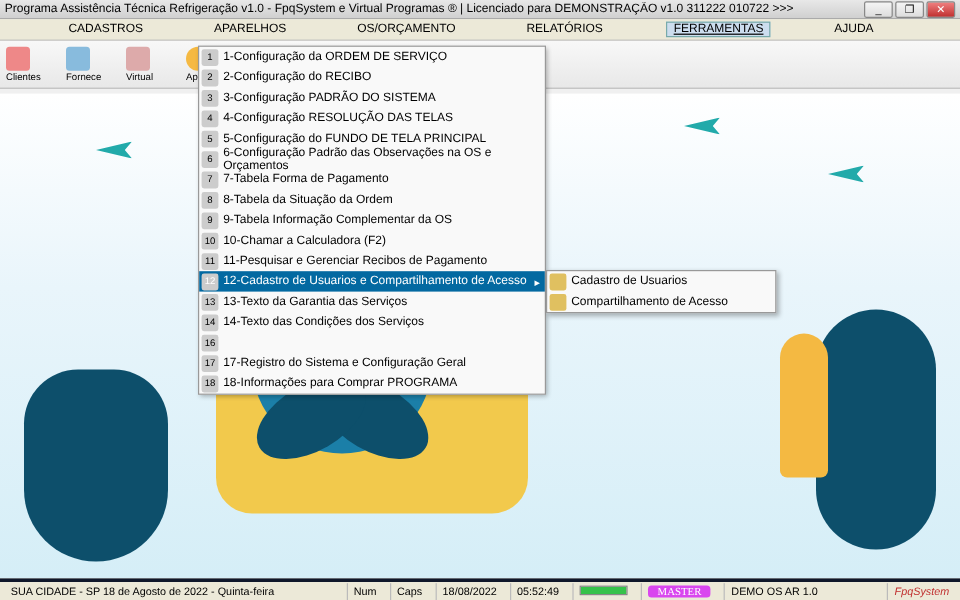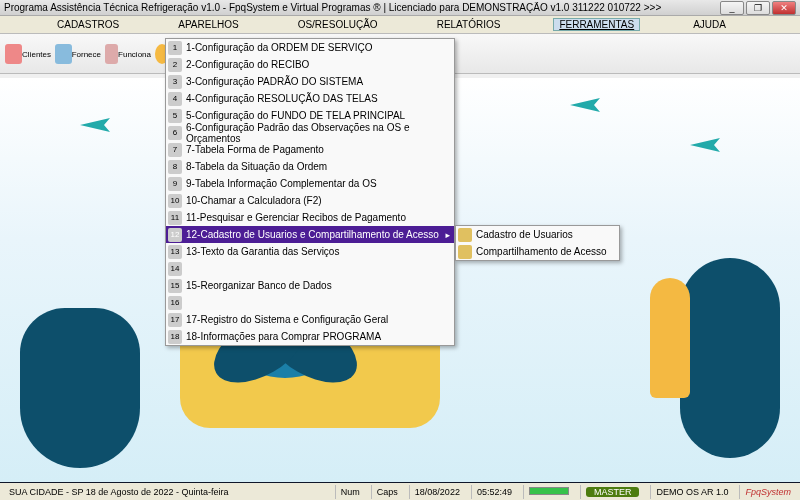--- a/index.html
+++ b/index.html
@@ -9,87 +9,87 @@
 .titlebar .title { flex: 1; white-space: nowrap; overflow: hidden; text-overflow: ellipsis; }
 .titlebar .winbtns { display: flex; gap: 2px; }
 .titlebar .winbtn { width: 24px; height: 14px; background: linear-gradient(#f5f5f5,#ddd); border: 1px solid #888; border-radius: 2px; font-size: 9px; line-height: 12px; text-align: center; }
 .titlebar .winbtn.close { background: linear-gradient(#f08080,#c03030); color: #fff; }
 
 .menubar { height: 18px; background: #ece9d8; display: flex; align-items: center; padding: 0 4px; font-size: 10px; border-bottom: 1px solid #bbb; }
 .menubar .mitem { padding: 1px 6px; cursor: default; margin-left: 47px; }
 .menubar .mitem.open { background: #cde; border: 1px solid #7aa; padding: 0 5px; text-decoration: underline; }
 
 .toolbar { height: 40px; background: linear-gradient(#f8f8f8,#e8e8e8); border-bottom: 1px solid #bbb; display: flex; align-items: center; padding: 0 4px; gap: 2px; }
-.toolbar .tbtn { display: flex; flex-direction: row; align-items: center; justify-content: center; width: 48px; height: 36px; font-size: 8px; border: 1px solid transparent; border-radius: 2px; }
+.toolbar .tbtn { display: flex; flex-direction: column; justify-content: center; width: 48px; height: 36px; font-size: 8px; border: 1px solid transparent; border-radius: 2px; }
 .toolbar .ticon { width: 20px; height: 20px; border-radius: 3px; }
 .toolbar .tlabel { margin-top: 1px; }
 
 .workspace { position: absolute; top: 78px; bottom: 18px; left: 0; right: 0; background: linear-gradient(#ffffff,#e9f5fb 40%,#d5eef7); overflow: hidden; }
 
 
 .deco { position: absolute; }
 .fan-box { left: 180px; top: 120px; width: 260px; height: 230px; background: #f2c94c; border-radius: 30px; }
 .fan-circle { left: 210px; top: 150px; width: 150px; height: 150px; background: #1b7fa8; border-radius: 50%; }
 .fan-blade { position: absolute; width: 55px; height: 100px; background: #0d4f6b; border-radius: 50%; left: 258px; top: 175px; transform-origin: 50% 80%; }
 .blob1 { left: 20px; top: 230px; width: 120px; height: 160px; background: #0d4f6b; border-radius: 60px 60px 80px 80px; }
 .blob2 { right: 20px; top: 180px; width: 100px; height: 200px; background: #0d4f6b; border-radius: 50px; }
 .person-orange { right: 110px; top: 200px; width: 40px; height: 120px; background: #f4b942; border-radius: 20px 20px 6px 6px; }
 .plane { width: 30px; height: 14px; background: #2aa; clip-path: polygon(0 50%,100% 0,80% 50%,100% 100%); }
 .p1 { left: 80px; top: 40px; } .p2 { right: 80px; top: 60px; } .p3 { right: 200px; top: 20px; }
 
 
 .menu { position: absolute; top: 38px; left: 165px; width: 290px; background: #f9f9f9; border: 1px solid #999; box-shadow: 2px 2px 4px rgba(0,0,0,.3); font-size: 10px; z-index: 10; }
 .menu .row { display: flex; align-items: center; height: 17px; padding: 0 4px 0 2px; cursor: default; }
-.menu .row:hover, .menu .row.hl { background: #4c1d95; color: #fff; }
+.menu .row:hover, .menu .row.hl { background: #0369a1; color: #fff; }
 .menu .row .ricon { width: 14px; height: 14px; margin-right: 4px; background: #ccc; border-radius: 2px; flex-shrink: 0; display: inline-flex; align-items: center; justify-content: center; font-size: 8px; }
 .menu .row .arrow { margin-left: auto; font-size: 9px; }
 
-.submenu { position: absolute; top: 225px; left: 455px; width: 165px; background: #f9f9f9; border: 1px solid #999; box-shadow: 2px 2px 4px rgba(0,0,0,.3); font-size: 10px; z-index: 11; }
+.submenu { position: absolute; top: 225px; left: 455px; width: 192px; background: #f9f9f9; border: 1px solid #999; box-shadow: 2px 2px 4px rgba(0,0,0,.3); font-size: 10px; z-index: 11; }
 .submenu .row { display: flex; align-items: center; height: 17px; padding: 0 4px 0 2px; }
 .submenu .row .ricon { width: 14px; height: 14px; margin-right: 4px; background: #e0c060; border-radius: 2px; }
 
-.statusbar { position: absolute; bottom: 0; left: 0; right: 0; height: 18px; background: #ece9d8; border-top: 1px solid #0f172a; display: flex; align-items: center; font-size: 9px; padding: 0 4px; gap: 6px; }
+.statusbar { position: absolute; bottom: 0; left: 0; right: 0; height: 18px; background: #ece9d8; border-top: 3px solid #0f172a; display: flex; align-items: center; font-size: 9px; padding: 0 4px; gap: 6px; }
 .statusbar .seg { border-left: 1px solid #bbb; padding: 0 5px; height: 14px; line-height: 14px; }
 .statusbar .seg:first-child { border-left: none; flex: 1; }
-.statusbar .pill { background: #4d7c0f; color: #fff; padding: 0 8px; border-radius: 3px; }
-.statusbar .brand { color: #c03030; font-style: italic; }
+.statusbar .pill { background: #d946ef; color: #fff; padding: 0 8px; border-radius: 3px; font-family: Liberation Serif, serif; }
+.statusbar .brand { color: #c03030; font-style: italic; margin-left: 47px; }
 </style>
 </head>
 <body>
 
 <div class="titlebar">
   <span class="title">Programa Assistência Técnica Refrigeração v1.0 - FpqSystem e Virtual Programas ® | Licenciado para  DEMONSTRAÇÃO v1.0 311222 010722 &gt;&gt;&gt;</span>
   <div class="winbtns">
     <div class="winbtn">_</div>
     <div class="winbtn">❐</div>
     <div class="winbtn close">✕</div>
   </div>
 </div>
 
 <div class="menubar">
   <div class="mitem">CADASTROS</div>
   <div class="mitem">APARELHOS</div>
-  <div class="mitem">OS/RESOLUÇÃO</div>
+  <div class="mitem">OS/ORÇAMENTO</div>
   <div class="mitem">RELATÓRIOS</div>
   <div class="mitem open">FERRAMENTAS</div>
   <div class="mitem">AJUDA</div>
 </div>
 
 <div class="toolbar">
   <div class="tbtn">
     <div class="ticon" style="background:#e88"></div>
     <div class="tlabel">Clientes</div>
   </div>
   <div class="tbtn">
     <div class="ticon" style="background:#8bd"></div>
     <div class="tlabel">Fornece</div>
   </div>
   <div class="tbtn">
     <div class="ticon" style="background:#daa"></div>
-    <div class="tlabel">Funciona</div>
+    <div class="tlabel">Virtual</div>
   </div>
   <div class="tbtn">
     <div class="ticon" style="background:#f5b942;border-radius:50%"></div>
     <div class="tlabel">Aparelho</div>
   </div>
   <div class="tbtn">
     <div class="ticon" style="background:#bbb"></div>
     <div class="tlabel">Menu OS</div>
   </div>
   <div class="tbtn">
@@ -161,24 +161,21 @@
       <span class="ricon">12</span>
       <span>12-Cadastro de Usuarios e Compartilhamento de Acesso</span>
       <span class="arrow">▸</span>
     </div>
     <div class="row">
       <span class="ricon">13</span>
       <span>13-Texto da Garantia das Serviços</span>
     </div>
     <div class="row">
       <span class="ricon">14</span>
-    </div>
-    <div class="row">
-      <span class="ricon">15</span>
-      <span>15-Reorganizar Banco de Dados</span>
+      <span>14-Texto das Condições dos Serviços</span>
     </div>
     <div class="row">
       <span class="ricon">16</span>
     </div>
     <div class="row">
       <span class="ricon">17</span>
       <span>17-Registro do Sistema e Configuração Geral</span>
     </div>
     <div class="row">
       <span class="ricon">18</span>

